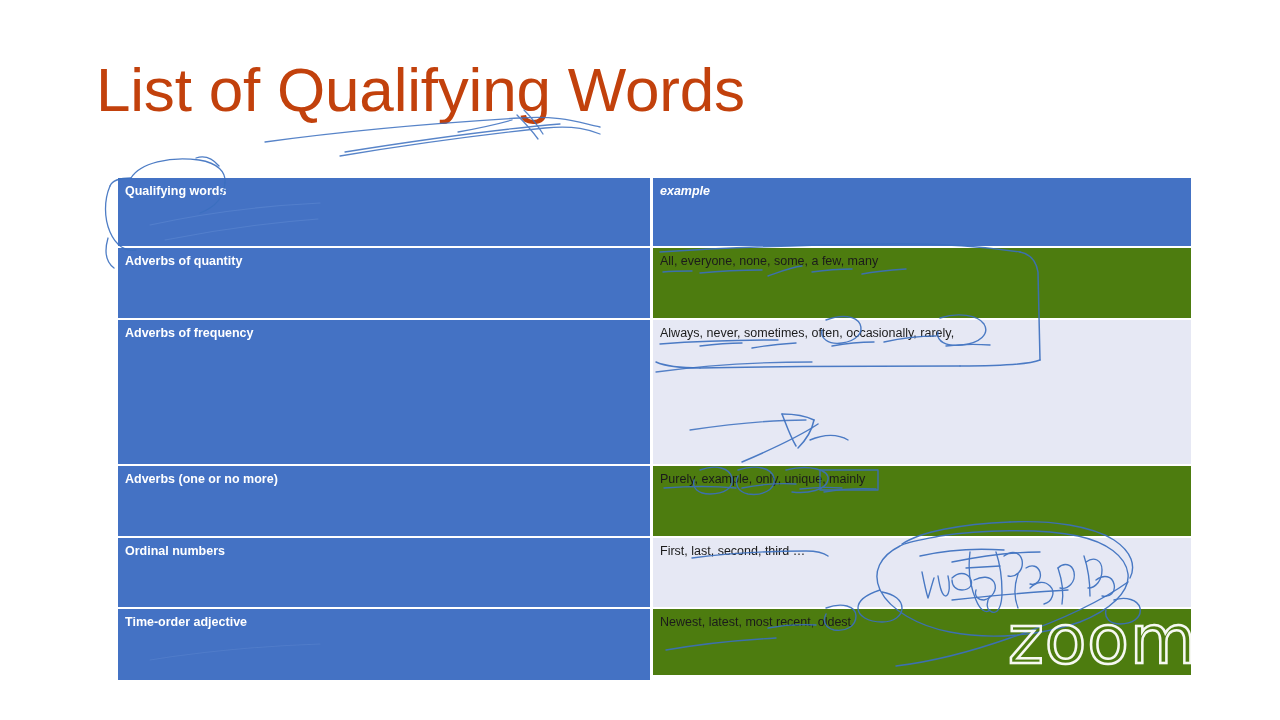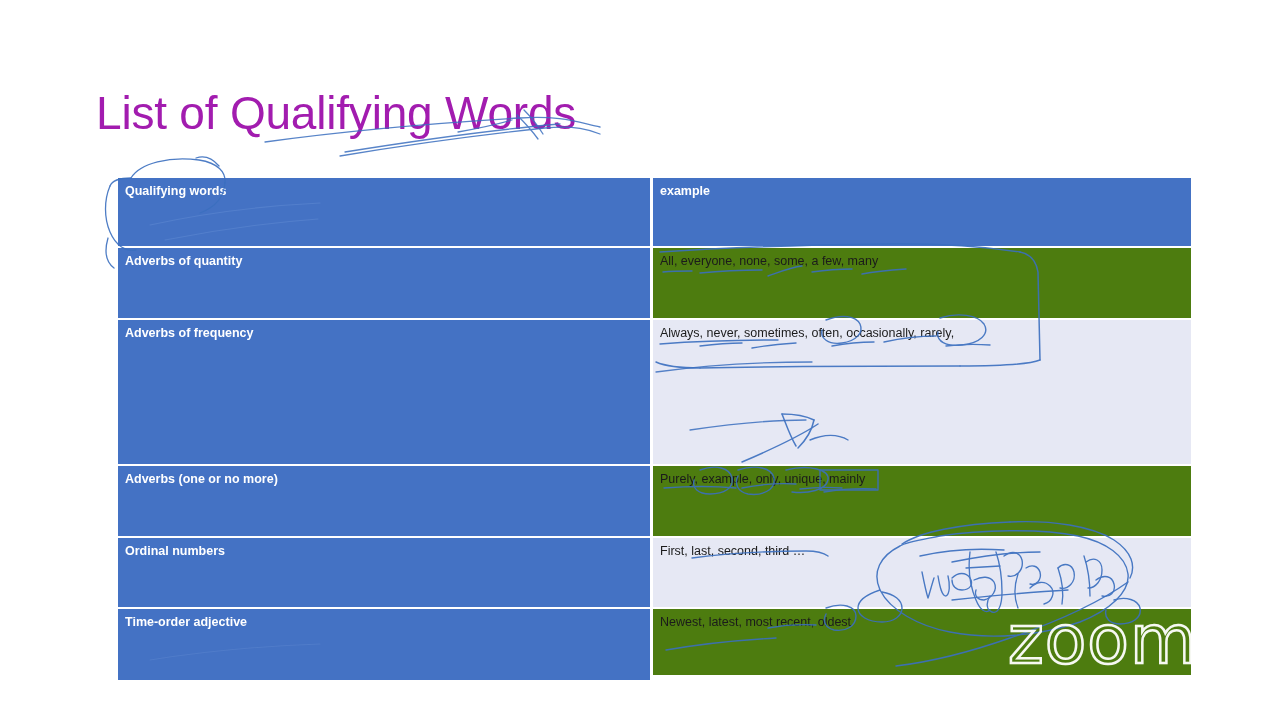--- a/index.html
+++ b/index.html
@@ -20,24 +20,24 @@
     left: 0; top: 0;
     width: 1280px;
     height: 720px;
     background: #ffffff;
   }
 
   
   #slide-title {
     position: absolute;
     left: 96px;
-    top: 88px;
-    font-size: 46px;
+    top: 56px;
+    font-size: 62px;
     font-weight: 400;
-    color: #a21caf;
+    color: #c2410c;
     letter-spacing: -0.2px;
     line-height: 1.1;
     white-space: nowrap;
   }
 
   
   #qualifying-table {
     position: absolute;
     left: 118px;
     top: 178px;
@@ -85,20 +85,21 @@
     display: block;
     color: #1b1b1b;
     font-size: 12.5px;
     font-weight: normal;
     padding: 6px 0 0 8px;
     line-height: 1.2;
     white-space: nowrap;
   }
   .ex-head {
     background: #4472C4;
+    font-style: italic;
   }
   .ex-head .txt {
     color: #ffffff;
     font-weight: bold;
   }
   .band-a { background: #4d7c0f; }
   .band-b { background: #E6E8F4; }
 
   
   #col-divider {

